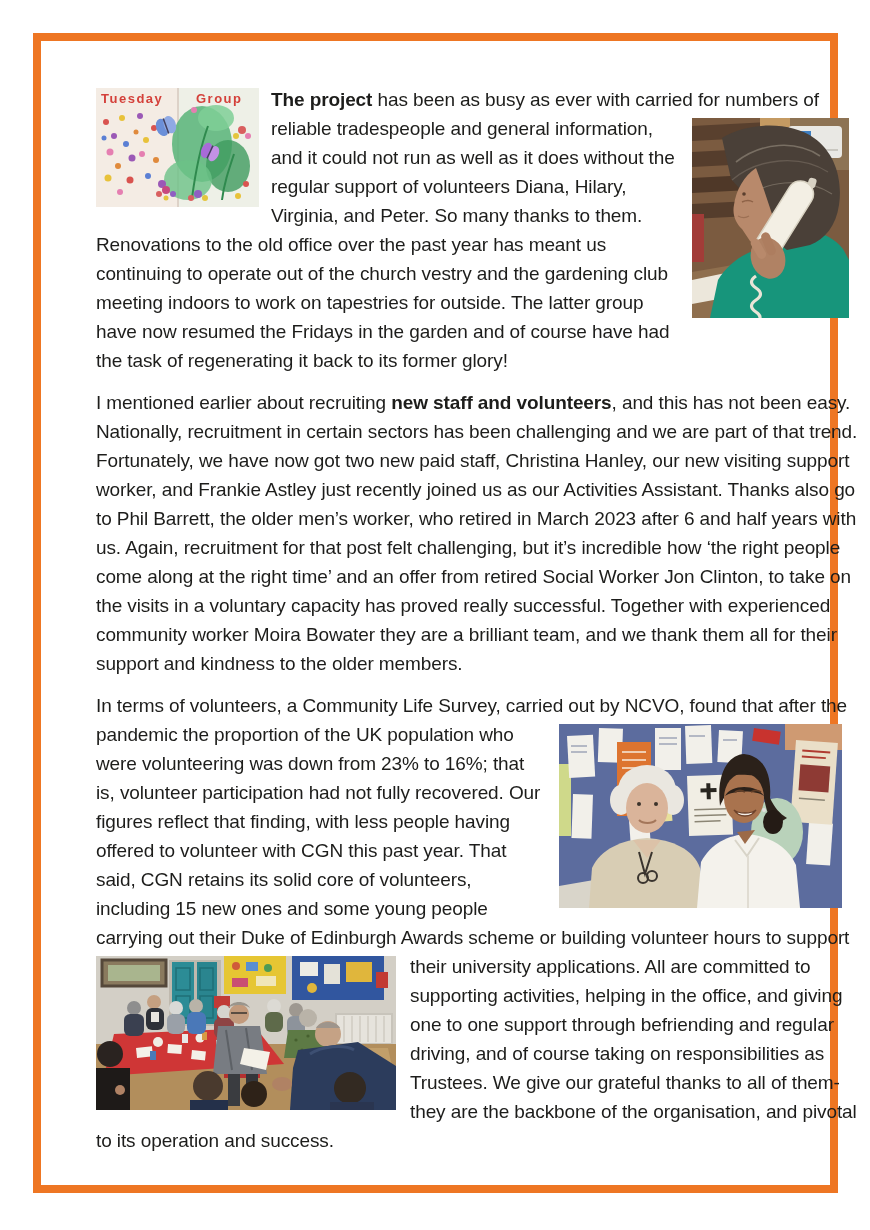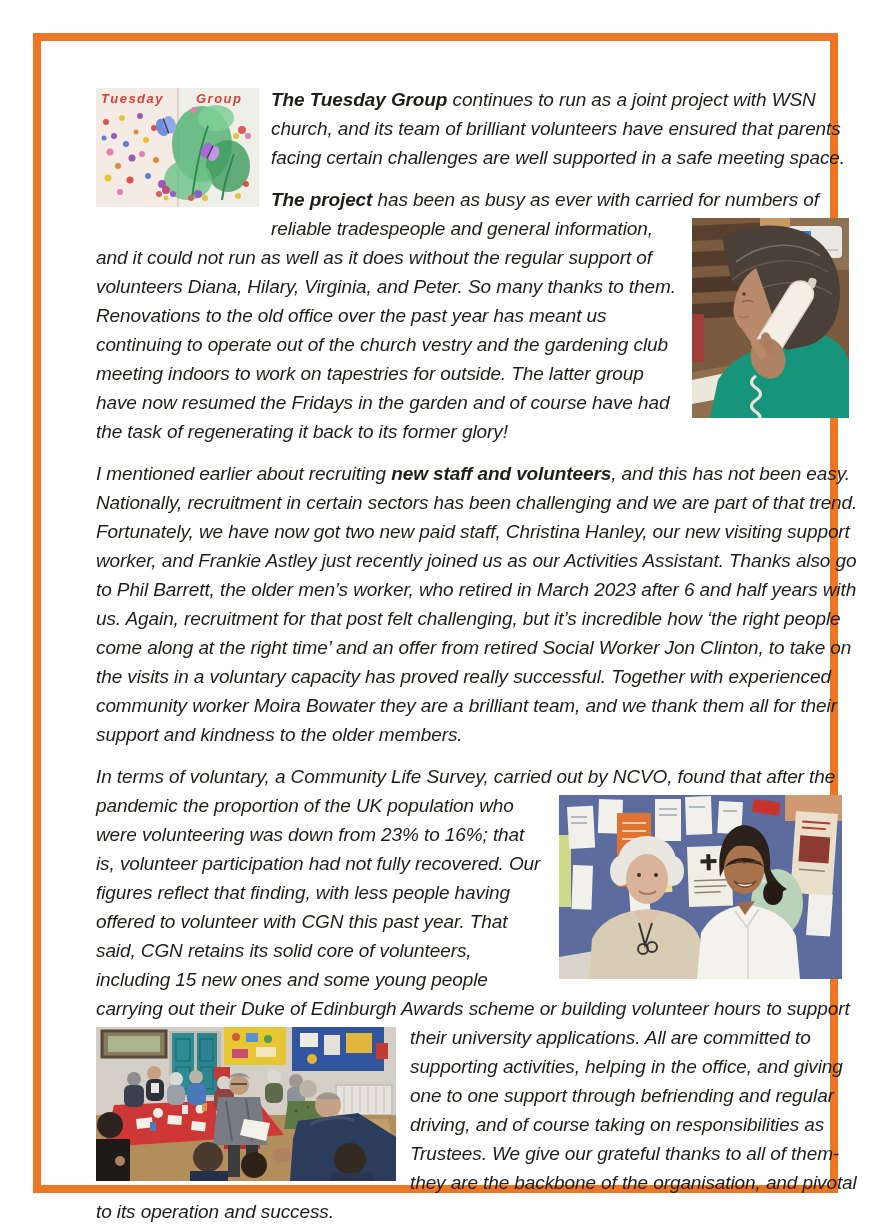--- a/index.html
+++ b/index.html
@@ -2,21 +2,21 @@
 <html><head>
 <meta charset="utf-8">
 <style>
   html,body { margin:0; padding:0; background:#ffffff; }
   .page {
     position:relative; width:870px; height:1230px; background:#ffffff;
     font-family:"Liberation Sans", sans-serif; color:#1d1d1b; overflow:hidden;
   }
   .frame {
     position:absolute; left:33px; top:33px; width:805px; height:1160px;
-    box-sizing:border-box; border:8px solid #EE7623; background:#ffffff;font-style:italic;
+    box-sizing:border-box; border:8px solid #EE7623; background:#ffffff;
   }
   .content {
     position:absolute; left:55px; top:44px; width:774px;
     font-size:19px; line-height:29px; letter-spacing:-0.1px;
   }
   p { margin:0 0 13px 0; }
   b { font-weight:bold; }
   .photo { display:block; }
   .float-left  { float:left; }
   .float-right { float:right; }
@@ -103,21 +103,20 @@
             <g>
                 <circle cx="146" cy="42" r="4" fill="#d95f5f"></circle>
                 <circle cx="152" cy="48" r="3" fill="#e57fb1"></circle>
                 <circle cx="140" cy="48" r="3" fill="#e4c53e"></circle>
               </g>
             <text x="5" y="15" font-size="13" font-weight="bold" fill="#d4403a" letter-spacing="1.5">Tuesday</text>
             <text x="100" y="15" font-size="13" font-weight="bold" fill="#d4403a" letter-spacing="1.5">Group</text>
           </svg>
         </span>
 
-        <p><b>The Tuesday Group</b><span> continues to run as a joint project with WSN church, and its team of brilliant volunteers have ensured that parents facing certain challenges are well supported in a safe meeting space.</span></p>
 
         <p><b>The project</b><span> has been as busy as ever with carried for numbers of </span><span class="photo phone-ph float-right">
               <svg viewBox="0 0 157 200" preserveAspectRatio="none">
             <rect width="157" height="200" fill="#7b5b40"></rect>
             <rect x="-4" y="8" width="92" height="15" fill="#59402e" transform="rotate(-3 0 8)"></rect>
             <rect x="-4" y="34" width="88" height="15" fill="#553d2c" transform="rotate(-3 0 34)"></rect>
             <rect x="-4" y="60" width="84" height="15" fill="#4f3828" transform="rotate(-3 0 60)"></rect>
             <rect x="-4" y="86" width="80" height="15" fill="#553d2c" transform="rotate(-3 0 86)"></rect>
             <rect x="92" y="0" width="65" height="52" fill="#8d7354"></rect>
             <rect x="68" y="0" width="30" height="12" fill="#c49a62"></rect>
@@ -146,21 +145,21 @@
             <path d="M64 158 q -9 6 0 12 q 9 6 0 12 q -9 6 0 12 q 9 6 -2 11" stroke="#e9e4d6" stroke-width="3.2" fill="none"></path>
           </svg>
             </span><span>reliable tradespeople and general information, and it could not run as well as it does without the regular support of volunteers Diana, Hilary, Virginia, and Peter. So many thanks to them.  Renovations to the old office over the past year has meant us continuing to operate out of the church vestry and the gardening club meeting indoors to work on tapestries for outside. The latter group have now resumed the Fridays in the garden and of course have had the task of regenerating it back to its former glory!</span></p>
       </section>
 
       <section>
         <p><span>I mentioned earlier about recruiting </span><b>new staff and volunteers</b><span>, and this has not been easy. Nationally, recruitment in certain sectors has been challenging and we are part of that trend. Fortunately, we have now got two new paid staff, Christina Hanley, our new visiting support worker, and Frankie Astley just recently joined us as our Activities Assistant. Thanks also go to Phil Barrett, the older men’s worker, who retired in March 2023 after 6 and half years with us. Again, recruitment for that post felt challenging, but it’s incredible how ‘the right people come along at the right time’ and an offer from retired Social Worker Jon Clinton, to take on the visits in a voluntary capacity has proved really successful. Together with experienced community worker Moira Bowater they are a brilliant team, and we thank them all for their support and kindness to the older members.</span></p>
       </section>
 
       <section>
-        <p><span>In terms of voluntary, a Community Life Survey, carried out by NCVO, found that after the </span><span class="photo duo-ph float-right">
+        <p><span>In terms of volunteers, a Community Life Survey, carried out by NCVO, found that after the </span><span class="photo duo-ph float-right">
               <svg viewBox="0 0 283 184" preserveAspectRatio="none">
             <rect width="283" height="184" fill="#5c6c9e"></rect>
             <rect x="0" y="40" width="12" height="72" fill="#cfd98a"></rect>
             <g fill="#f2f0ea">
                   <rect x="8" y="12" width="26" height="42" transform="rotate(-3 8 12)"></rect>
                   <rect x="40" y="4" width="24" height="34" transform="rotate(2 40 4)"></rect>
                   <rect x="96" y="4" width="26" height="42"></rect>
                   <rect x="126" y="2" width="26" height="38" transform="rotate(-2 126 2)"></rect>
                   <rect x="160" y="6" width="24" height="32" transform="rotate(3 160 6)"></rect>
                   <rect x="250" y="98" width="24" height="42" transform="rotate(4 250 98)"></rect>

